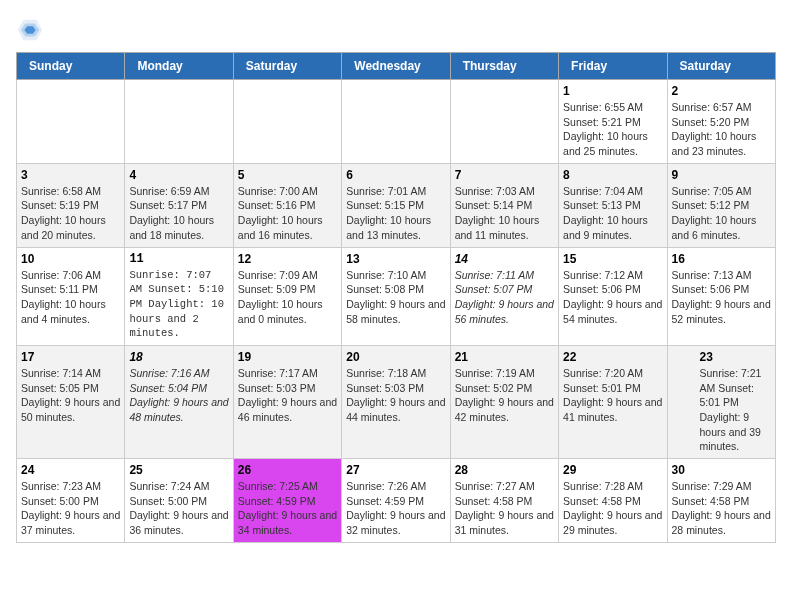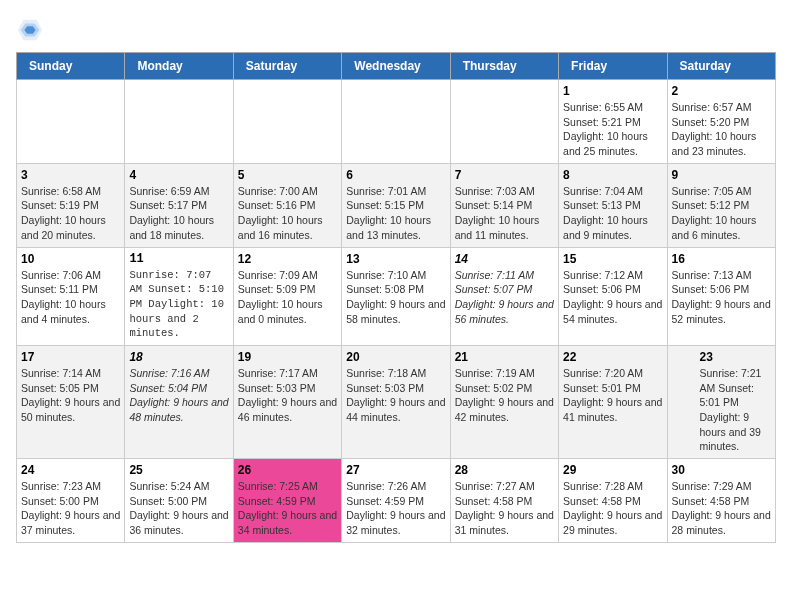--- a/index.html
+++ b/index.html
@@ -268,25 +268,25 @@
       </tr>
       <tr>
         <td style="background: rgb(255, 255, 255);">
           <span class="day-number">24</span>
           <div class="day-info">Sunrise: 7:23 AM
 Sunset: 5:00 PM
 Daylight: 9 hours and 37 minutes.</div>
         </td>
         <td style="background: rgb(255, 255, 255);">
           <span class="day-number">25</span>
-          <div class="day-info">Sunrise: 5:24 AM
+          <div class="day-info">Sunrise: 7:24 AM
 Sunset: 5:00 PM
 Daylight: 9 hours and 36 minutes.</div>
         </td>
-        <td style="background: #ec4899;">
+        <td style="background: #d946ef;">
           <span class="day-number">26</span>
           <div class="day-info">Sunrise: 7:25 AM
 Sunset: 4:59 PM
 Daylight: 9 hours and 34 minutes.</div>
         </td>
         <td style="background: rgb(255, 255, 255);">
           <span class="day-number">27</span>
           <div class="day-info">Sunrise: 7:26 AM
 Sunset: 4:59 PM
 Daylight: 9 hours and 32 minutes.</div>

